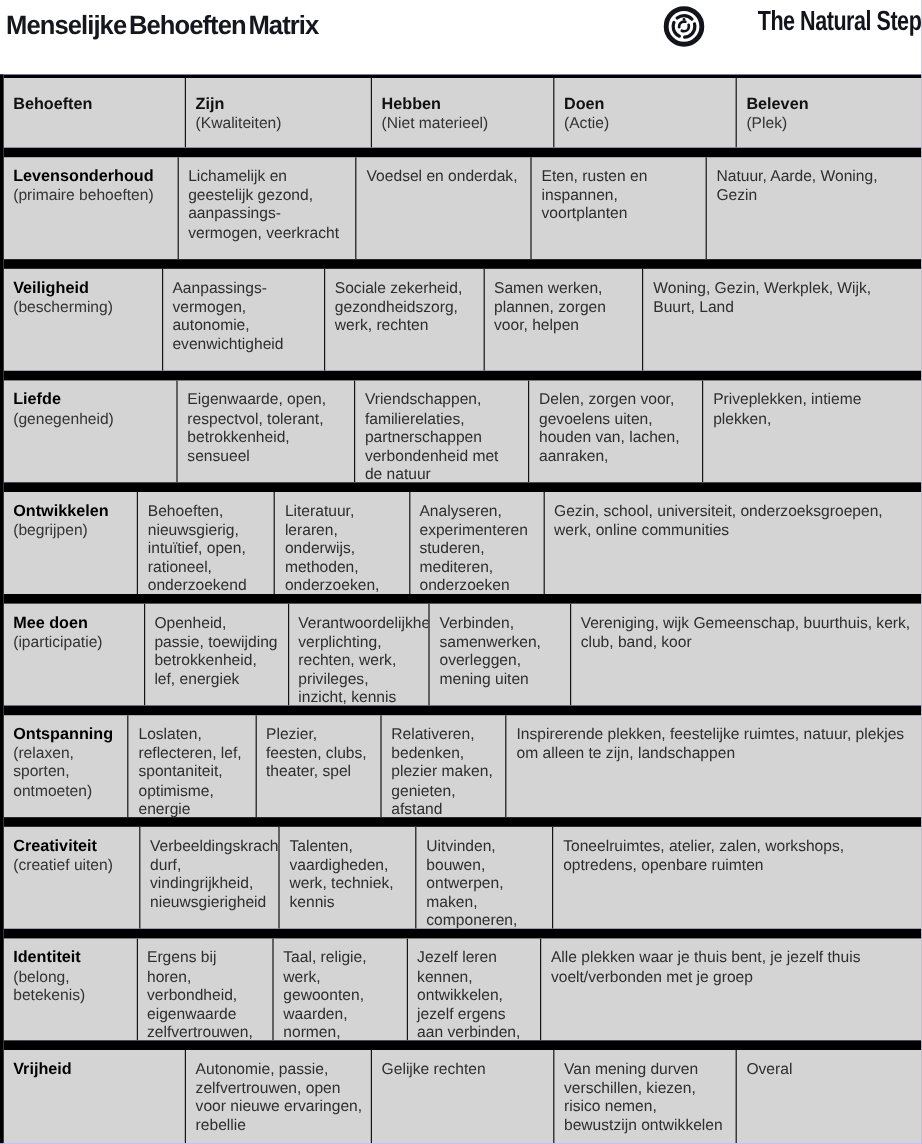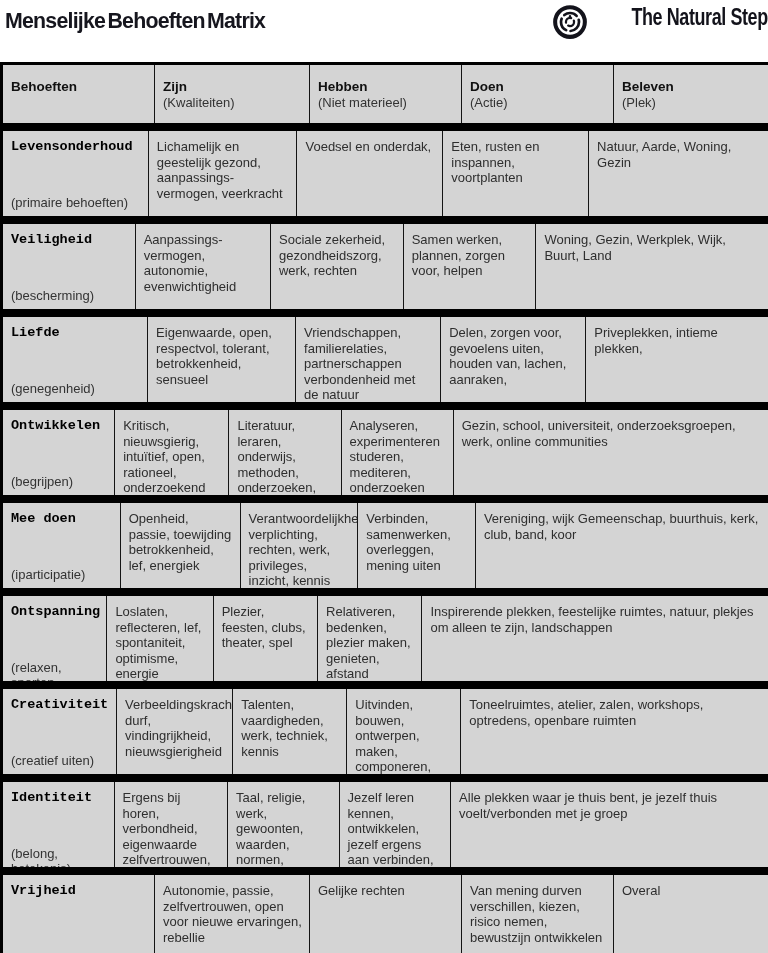--- a/index.html
+++ b/index.html
@@ -107,26 +107,24 @@
     color: #111111;
   }
   .hsub {
     font-size: 13px;
     color: #333333;
   }
   .need {
     font-weight: 700;
     font-size: 13.5px;
     color: #000000;
-    font-family: Liberation Mono, monospace;
   }
   .needsub {
     font-size: 13px;
     color: #333333;
-    margin-top: 40px;
   }
 </style>
 </head>
 <body>
 
 <div class="page">
 
   <div class="topbar">
     <h1 class="title">Menselijke Behoeften Matrix</h1>
     <div class="logo">
@@ -194,21 +192,21 @@
     <div class="cell bodycell">Eigenwaarde, open, respectvol, tolerant, betrokkenheid, sensueel</div>
     <div class="cell bodycell">Vriendschappen, familierelaties, partnerschappen verbondenheid met de natuur</div>
     <div class="cell bodycell">Delen, zorgen voor, gevoelens uiten, houden van, lachen, aanraken,</div>
     <div class="cell bodycell">Priveplekken, intieme plekken,</div>
   </div>
         <div class="row data-row">
     <div class="cell labelcell">
       <div class="need">Ontwikkelen</div>
       <div class="needsub">(begrijpen)</div>
     </div>
-    <div class="cell bodycell">Kritisch, nieuwsgierig, intuïtief, open, rationeel, onderzoekend</div>
+    <div class="cell bodycell">Behoeften, nieuwsgierig, intuïtief, open, rationeel, onderzoekend</div>
     <div class="cell bodycell">Literatuur, leraren, onderwijs, methoden, onderzoeken, communicatiebeleid</div>
     <div class="cell bodycell">Analyseren, experimenteren studeren, mediteren, onderzoeken</div>
     <div class="cell bodycell">Gezin, school, universiteit, onderzoeksgroepen, werk, online communities</div>
   </div>
         <div class="row data-row">
     <div class="cell labelcell">
       <div class="need">Mee doen</div>
       <div class="needsub">(iparticipatie)</div>
     </div>
     <div class="cell bodycell">Openheid, passie, toewijding betrokkenheid, lef, energiek</div>

